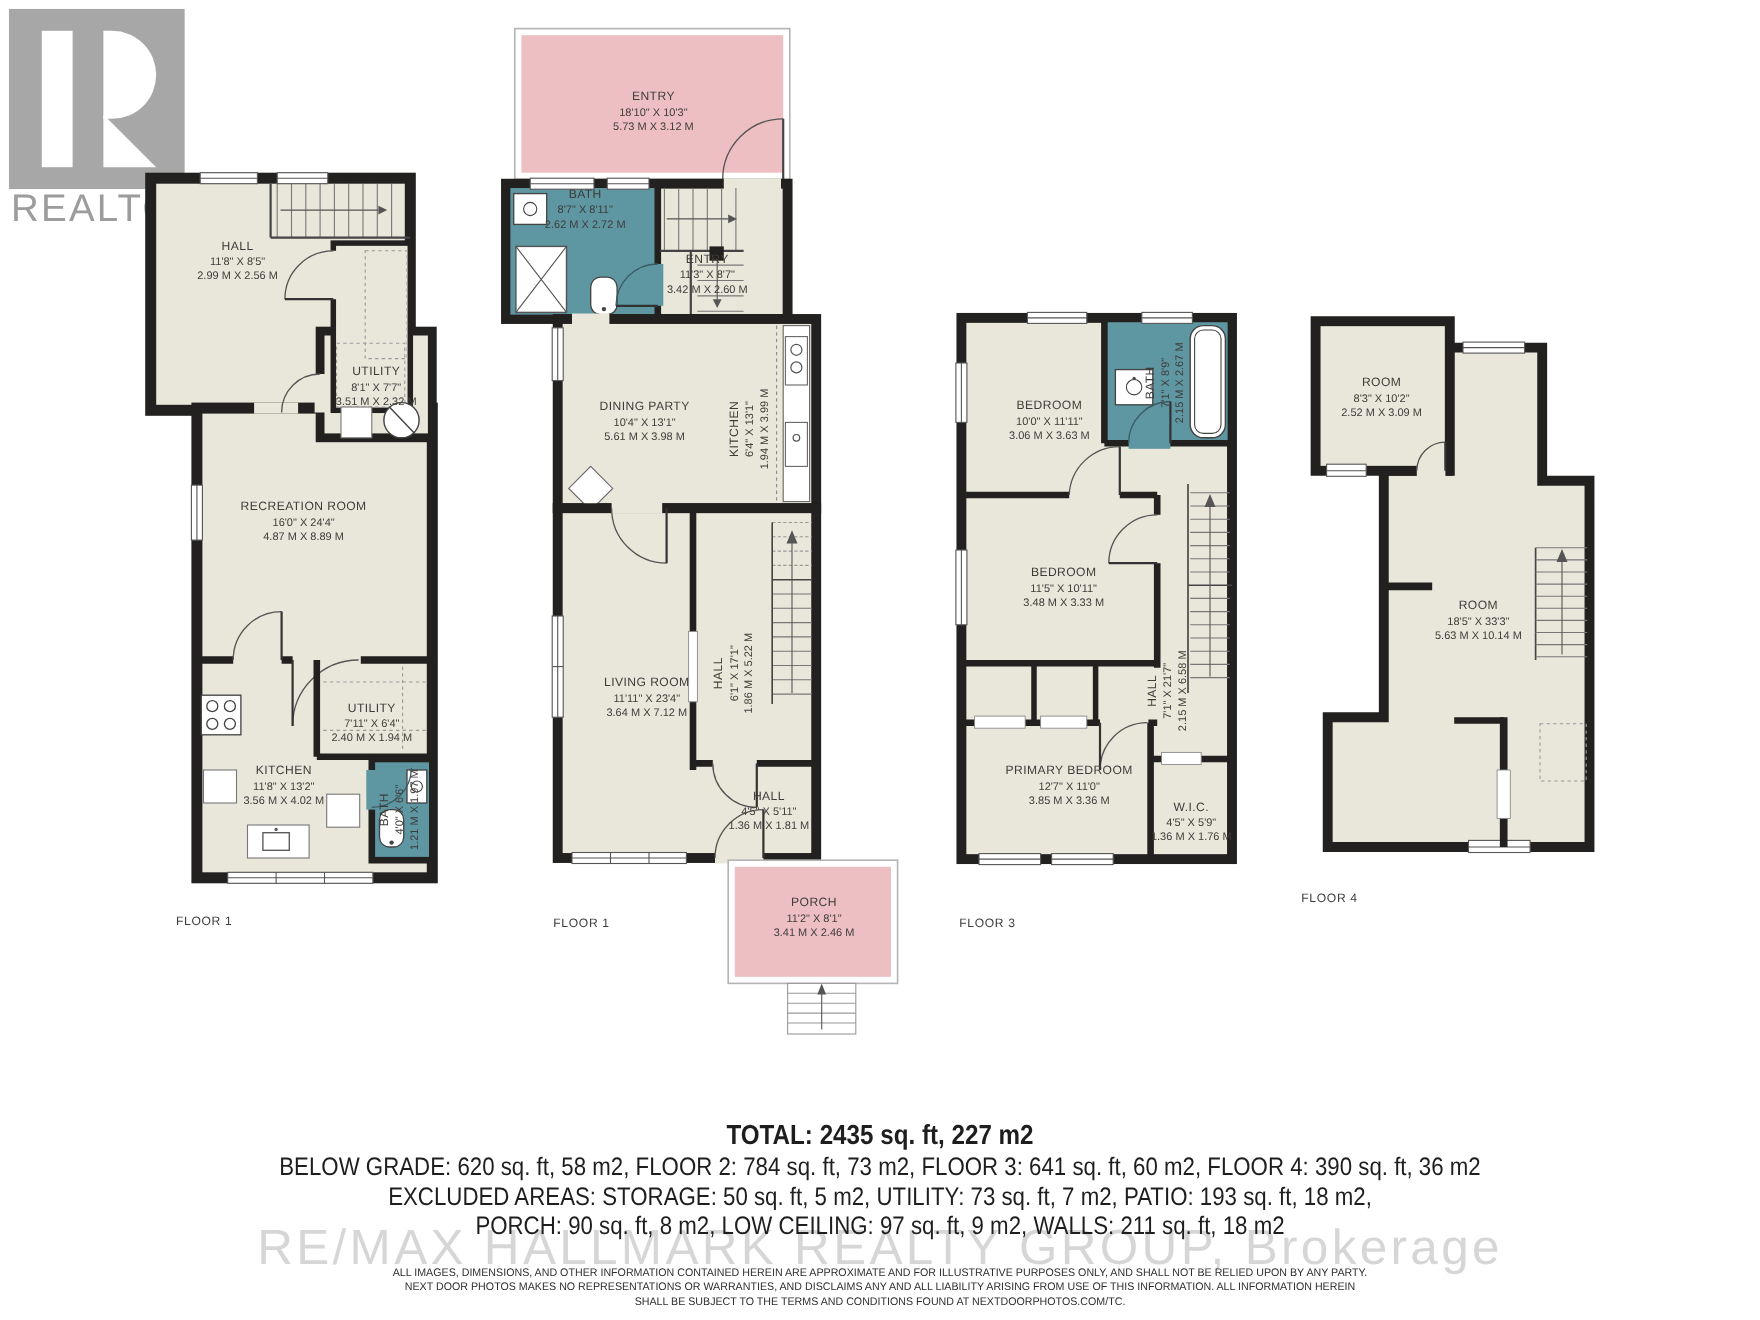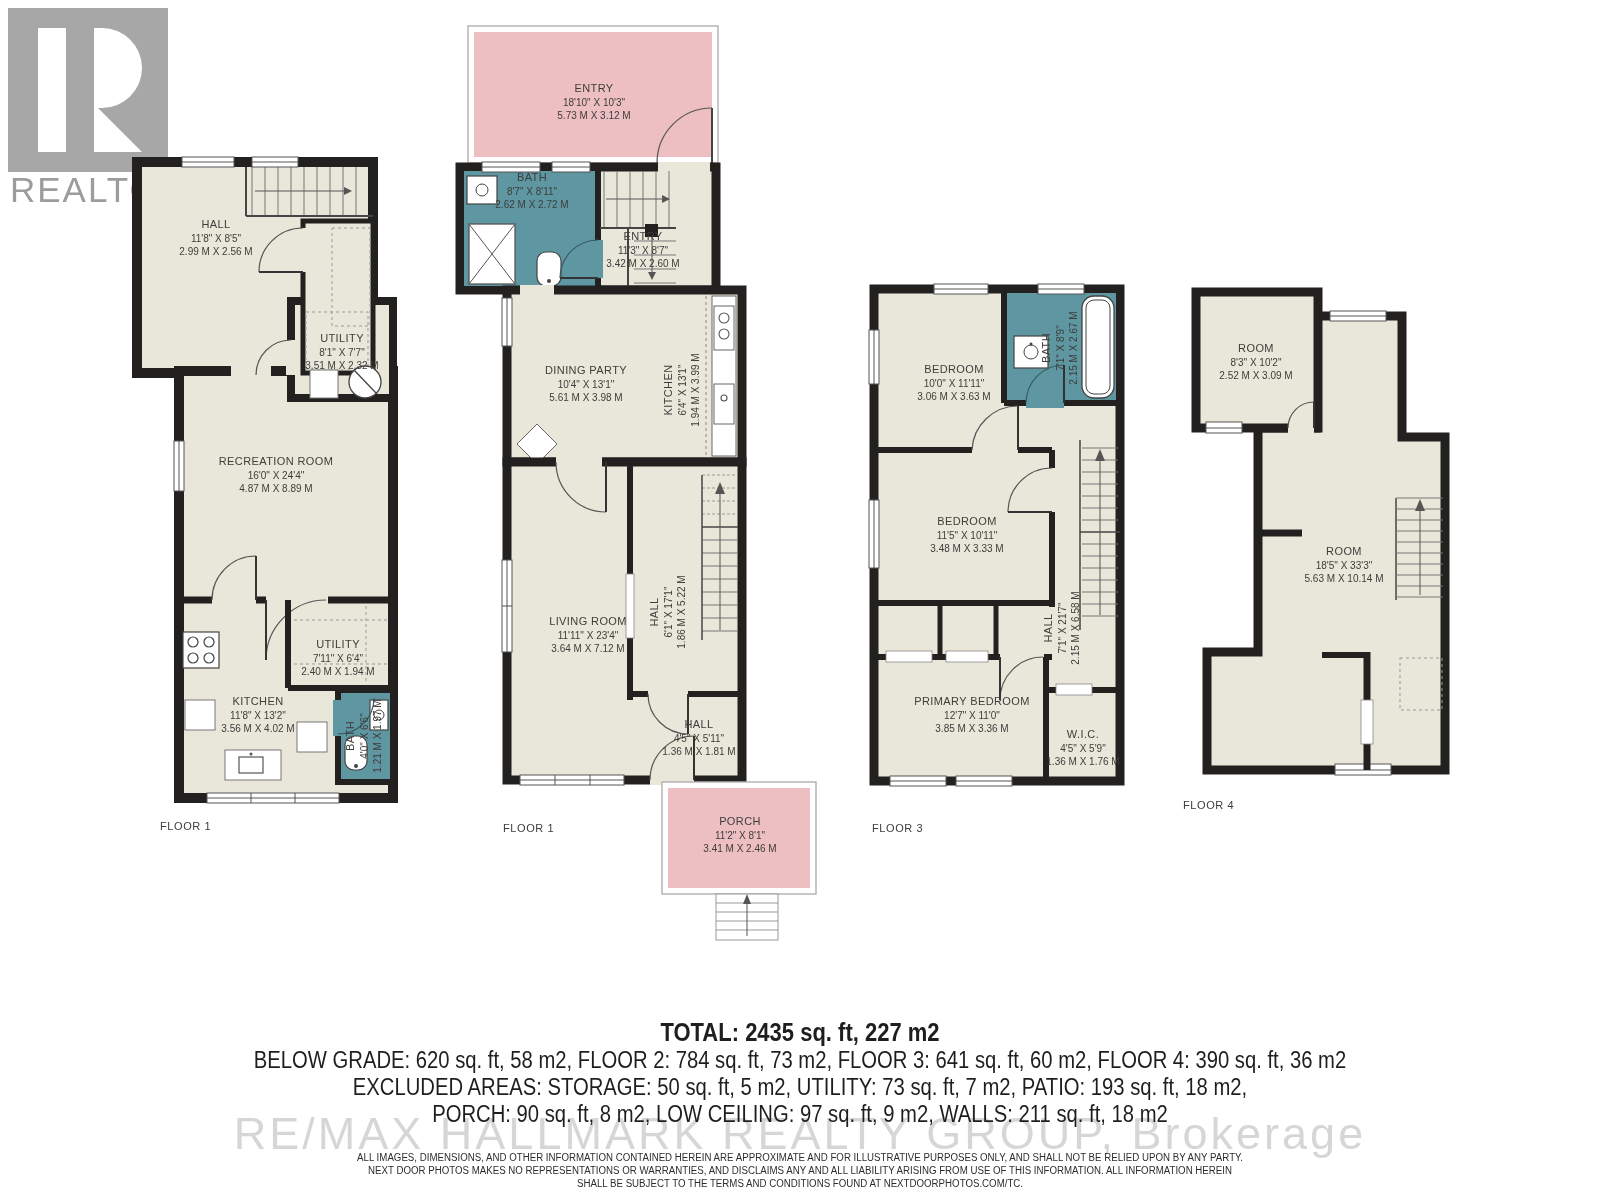--- a/index.html
+++ b/index.html
@@ -5,21 +5,21 @@
   html,body{margin:0;padding:0;background:#ffffff;}
   body{width:1600px;height:1200px;position:relative;overflow:hidden;
        font-family:"Liberation Sans", sans-serif;}
   .abs{position:absolute;}
   
   .room-label{position:absolute;transform:translateX(-50%);text-align:center;
     color:#3e3d3a;white-space:nowrap;z-index:6;}
   .room-label .rname{font-size:11px;letter-spacing:.4px;margin-bottom:2px;}
   .room-label .rdim{font-size:10px;line-height:1.32;}
   .room-label.rot{transform:translate(-50%,-50%) rotate(-90deg);}
-  .floor-label{position:absolute;font-size:11px;letter-spacing:.6px;color:#3c3c3c;z-index:6;}
+  .floor-label{position:absolute;font-size:11px;letter-spacing:.6px;color:#3c3c3c;z-index:6;margin-top:12px;}
   
   .sumline{position:absolute;left:0;width:1600px;text-align:center;color:#1e1e1e;
     transform:scaleX(.88);transform-origin:center;z-index:3;}
   .sum-total{font-size:25px;font-weight:bold;}
   .sum-reg{font-size:23px;}
   .watermark{position:absolute;left:0;width:1600px;text-align:center;font-size:45px;
     color:#bcbcbc;opacity:.6;letter-spacing:3px;z-index:1;white-space:nowrap;}
   .fineprint{position:absolute;left:0;width:1600px;text-align:center;font-size:10px;
     color:#2d2d2d;z-index:4;transform:scaleX(.97);transform-origin:center;}
   

